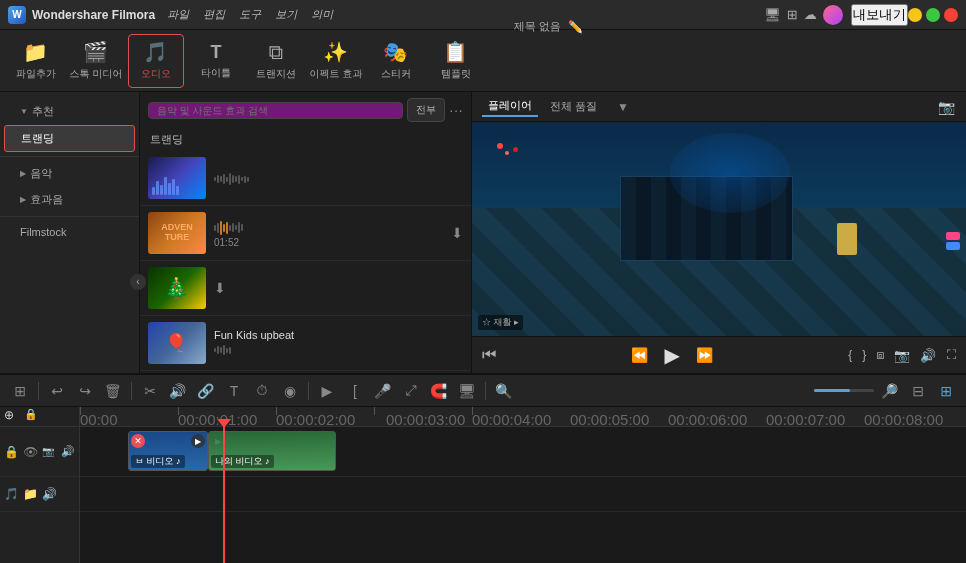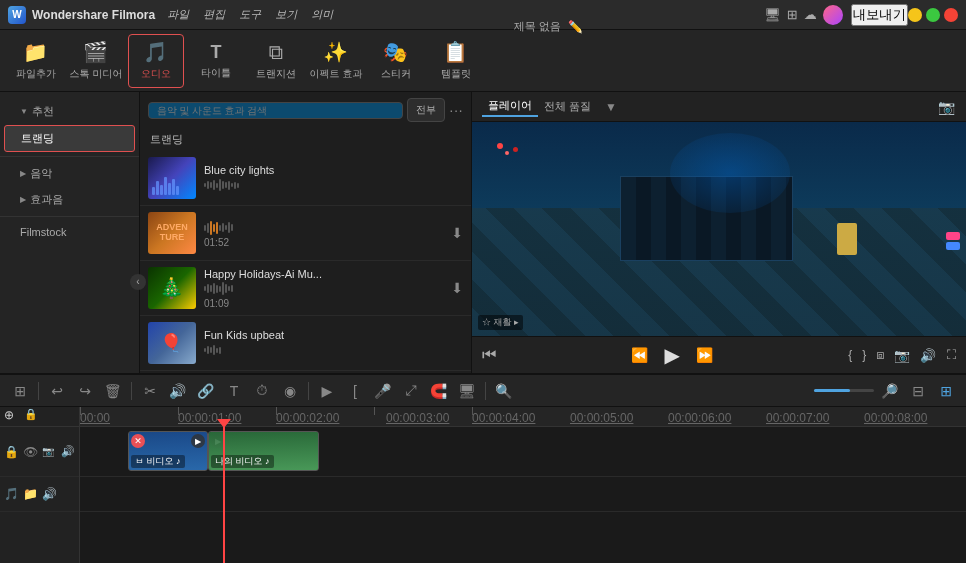--- a/index.html
+++ b/index.html
@@ -168,28 +168,27 @@
     }
     #search-bar {
       display: flex;
       align-items: center;
       padding: 6px 8px;
       gap: 4px;
       background: #1e1e1e;
     }
     #search-bar input {
       flex: 1;
-      background: #0c4a6e;
+      background: #701a75;
       border: 1px solid #444;
       border-radius: 4px;
       color: #aaa;
       padding: 2px 8px;
       font-size: 10px;
       outline: none;
-      font-family: Liberation Serif, serif;
     }
     #search-bar .filter-btn {
       background: #2d2d2d;
       border: 1px solid #444;
       border-radius: 4px;
       color: #aaa;
       padding: 4px 8px;
       font-size: 10px;
       cursor: pointer;
     }
@@ -206,21 +205,21 @@
     .music-list { overflow-y: auto; flex: 1; }
     .music-item {
       display: flex;
       align-items: center;
       padding: 6px 8px;
       gap: 8px;
       cursor: pointer;
       border-bottom: 1px solid #2a2a2a;
     }
     .music-thumb {
-      width: 48px;
+      width: 58px;
       height: 42px;
       border-radius: 3px;
       flex-shrink: 0;
       overflow: hidden;
     }
     .music-thumb.city { background: linear-gradient(135deg, #1a1a4e, #4444bb, #0088ff); position: relative; }
     .music-thumb.adventure { background: linear-gradient(135deg, #8b4513, #cc7722, #ff8844); position: relative; }
     .music-thumb.holiday { background: linear-gradient(135deg, #0a3300, #1a6600, #ffcc00); position: relative; }
     .music-thumb.kids { background: linear-gradient(135deg, #2244aa, #446699, #88aacc); position: relative; }
     .music-info { flex: 1; min-width: 0; }
@@ -244,21 +243,21 @@
     #right-panel {
       flex: 1;
       background: #1a1a1a;
       display: flex;
       flex-direction: column;
     }
     #preview-header {
       display: flex;
       align-items: center;
       padding: 4px 10px;
-      gap: 0;
+      gap: 6px;
       background: #222;
       border-bottom: 1px solid #111;
     }
     #preview-header .tab {
       font-size: 11px;
       color: #aaa;
       padding: 2px 6px;
       cursor: pointer;
     }
     #preview-header .tab.active { color: #fff; border-bottom: 2px solid #4fa3e0; }
@@ -504,21 +503,21 @@
       background: #252525;
       border-bottom: 1px solid #333;
       display: flex;
       align-items: center;
       position: relative;
       overflow: hidden;
     }
     .ruler-mark {
       position: absolute;
       top: 4px;
-      font-size: 12px;
+      font-size: 15px;
       color: #666;
       white-space: nowrap;
       text-decoration: underline;
     }
     .ruler-tick {
       position: absolute;
       top: 0;
       width: 1px;
       height: 8px;
       background: #555;
@@ -557,21 +556,21 @@
       background: rgba(0,0,0,0.4);
       border-radius: 2px;
     }
     .clip1 {
       left: 48px;
       width: 80px;
       background: linear-gradient(135deg, #1a3a6a, #2255aa);
     }
     .clip2 {
       left: 128px;
-      width: 111px;
+      width: 128px;
       background: linear-gradient(135deg, #1a4a2a, #3a8844);
     }
     
     #playhead {
       position: absolute;
       top: 0;
       left: 143px;
       width: 1.5px;
       height: 100%;
       background: #ff4444;
@@ -720,21 +719,20 @@
             <div style="width:3px;height:8px;background:rgba(100,150,255,0.7);border-radius:1px;"></div>
             <div style="width:3px;height:14px;background:rgba(100,150,255,0.7);border-radius:1px;"></div>
             <div style="width:3px;height:10px;background:rgba(100,150,255,0.7);border-radius:1px;"></div>
             <div style="width:3px;height:18px;background:rgba(100,150,255,0.7);border-radius:1px;"></div>
             <div style="width:3px;height:12px;background:rgba(100,150,255,0.7);border-radius:1px;"></div>
             <div style="width:3px;height:16px;background:rgba(100,150,255,0.7);border-radius:1px;"></div>
             <div style="width:3px;height:9px;background:rgba(100,150,255,0.7);border-radius:1px;"></div>
           </div>
         </div>
         <div class="music-info">
-          <div class="music-title">Blue city lights</div>
           <div class="music-waveform">
             <div class="waveform-bar" style="height:4px;"></div>
               <div class="waveform-bar" style="height:8px;"></div>
             <div class="waveform-bar" style="height:6px;"></div>
               <div class="waveform-bar" style="height:10px;"></div>
             <div class="waveform-bar" style="height:5px;"></div>
               <div class="waveform-bar" style="height:12px;"></div>
             <div class="waveform-bar" style="height:8px;"></div>
               <div class="waveform-bar" style="height:6px;"></div>
             <div class="waveform-bar" style="height:9px;"></div>
@@ -767,36 +765,20 @@
           <div class="music-duration">01:52</div>
         </div>
         <span class="music-download">⬇</span>
       </div>
 
       <div class="music-item">
         <div class="music-thumb holiday">
           <div style="position:absolute;inset:0;display:flex;align-items:center;justify-content:center;">
             <span style="font-size:20px;">🎄</span>
           </div>
-        </div>
-        <div class="music-info">
-          <div class="music-title">Happy Holidays-Ai Mu...</div>
-          <div class="music-waveform">
-            <div class="waveform-bar" style="height:5px;"></div>
-              <div class="waveform-bar" style="height:9px;"></div>
-            <div class="waveform-bar" style="height:7px;"></div>
-              <div class="waveform-bar" style="height:11px;"></div>
-            <div class="waveform-bar" style="height:8px;"></div>
-              <div class="waveform-bar" style="height:6px;"></div>
-            <div class="waveform-bar" style="height:13px;"></div>
-              <div class="waveform-bar" style="height:9px;"></div>
-            <div class="waveform-bar" style="height:5px;"></div>
-              <div class="waveform-bar" style="height:7px;"></div>
-          </div>
-          <div class="music-duration">01:09</div>
         </div>
         <span class="music-download">⬇</span>
       </div>
 
       <div class="music-item">
         <div class="music-thumb kids">
           <div style="position:absolute;inset:0;display:flex;align-items:center;justify-content:center;">
             <span style="font-size:18px;">🎈</span>
           </div>
         </div>

